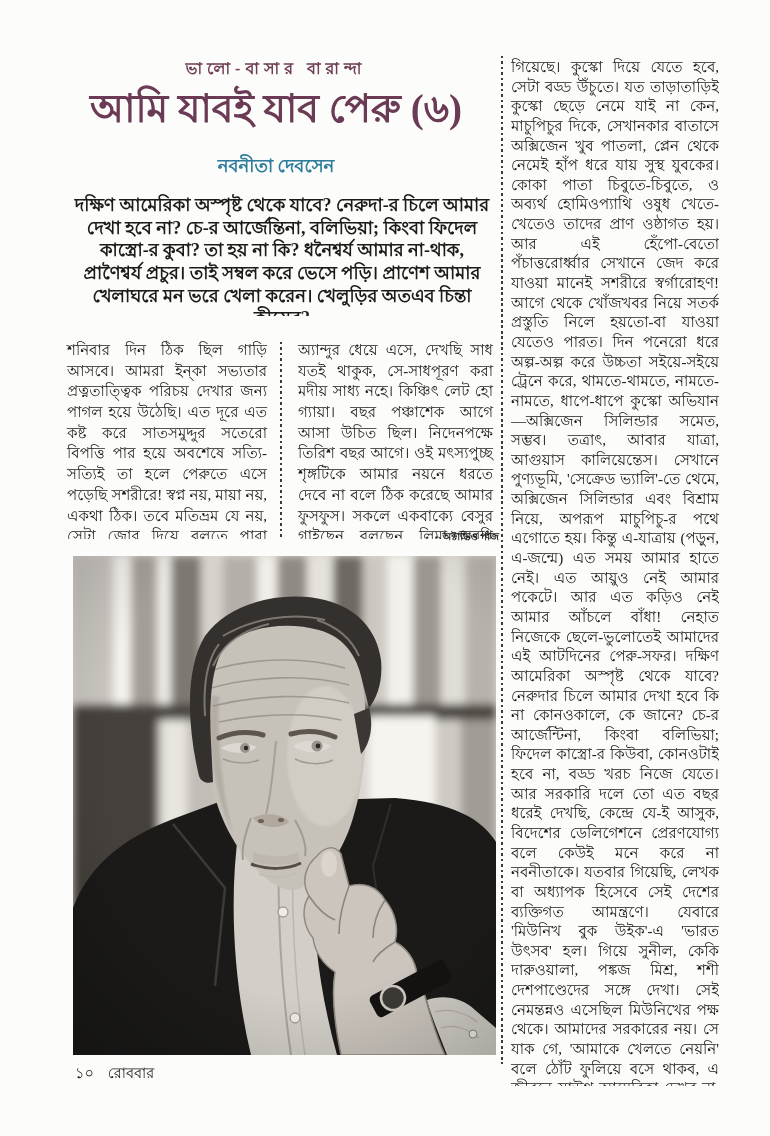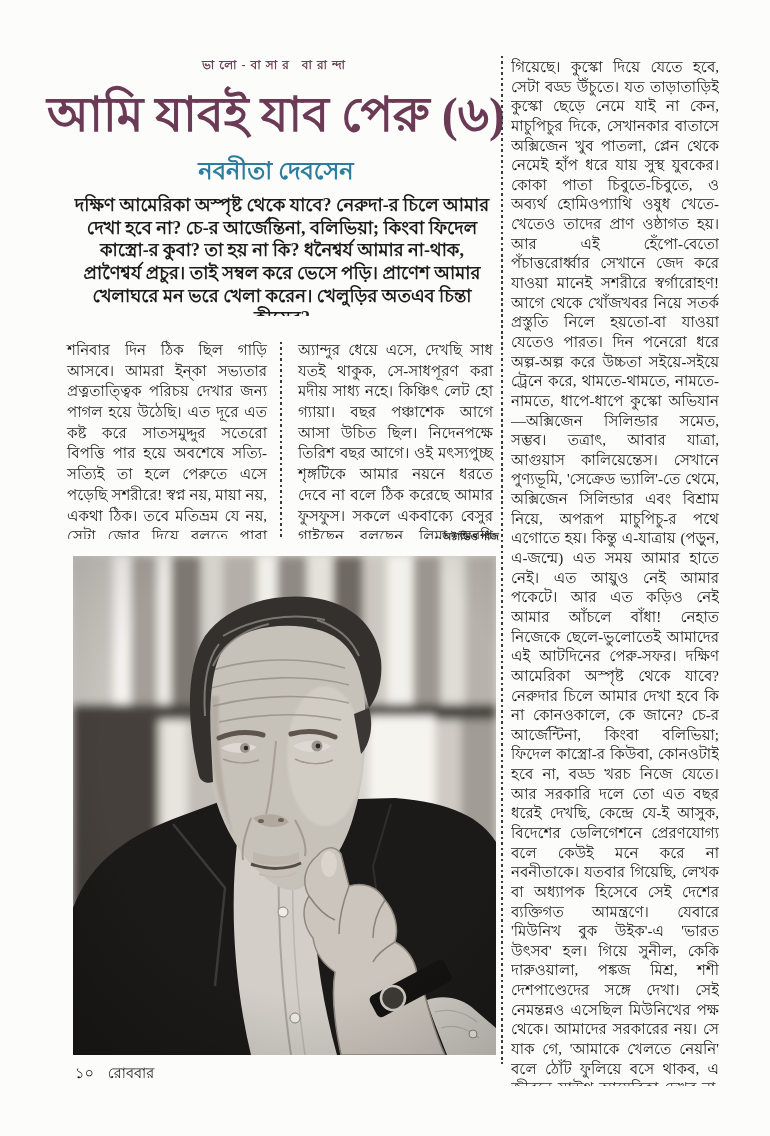--- a/index.html
+++ b/index.html
@@ -7,31 +7,31 @@
     position:relative;
     width:770px;height:1136px;
     margin:0 auto;
     background:#fcfcfa;
     font-family:"Liberation Serif","DejaVu Serif",serif;
     color:#1c1b1a;
     overflow:hidden;
   }
   .kicker{
     position:absolute;left:60px;top:56px;width:432px;
-    text-align:center;font-size:12px;font-weight:bold;
+    text-align:center;font-size:16px;font-weight:bold;
     letter-spacing:5px;color:#6e3f57;
   }
   .headline{
     position:absolute;left:40px;top:84px;width:472px;
-    text-align:center;font-size:48px;line-height:1.3;
+    text-align:center;font-size:39px;line-height:1.3;
     font-weight:600;color:#6b3a54;
   }
   .byline{
     position:absolute;left:60px;top:152px;width:432px;
-    text-align:center;font-size:24px;font-weight:bold;color:#2f7d9c;
+    text-align:center;font-size:18px;font-weight:bold;color:#2f7d9c;
   }
   .lead{
     position:absolute;left:70px;top:194px;width:424px;height:122px;
     text-align:center;font-weight:bold;font-size:18px;line-height:1.26;
     overflow:hidden;
   }
   .colbox{
     position:absolute;top:333px;height:206px;overflow:hidden;
     font-size:15px;line-height:1.38;text-align:justify;
   }

